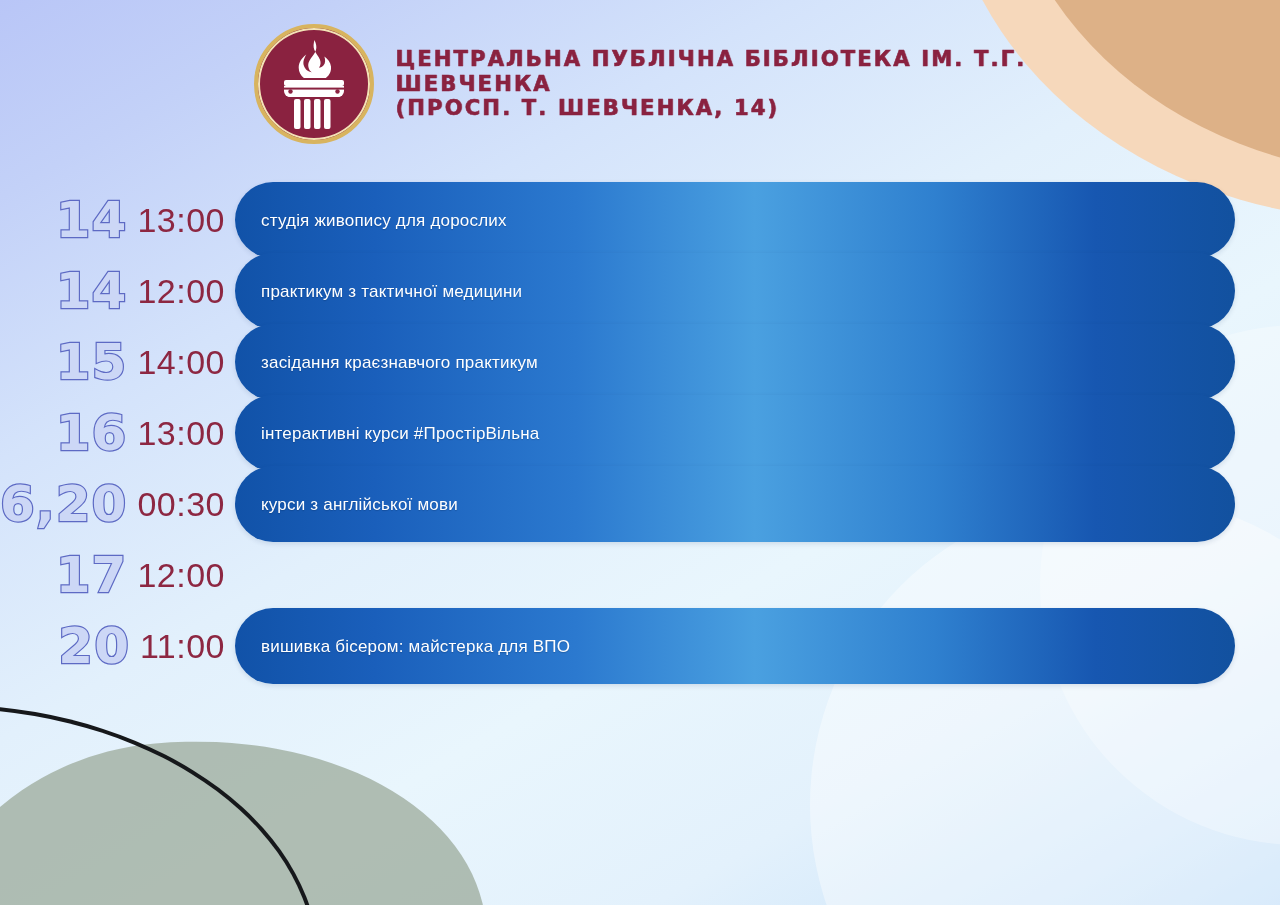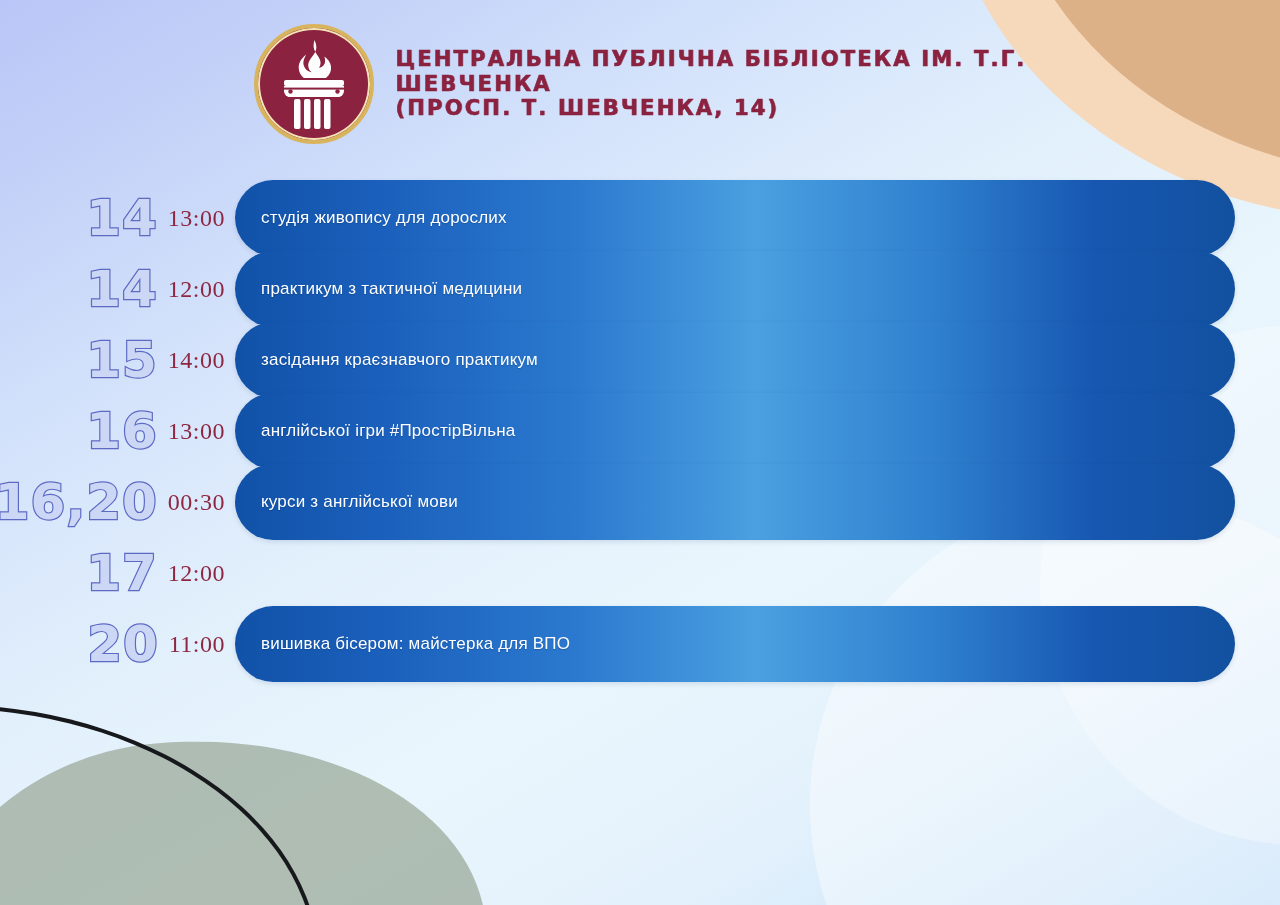--- a/index.html
+++ b/index.html
@@ -118,21 +118,21 @@
   
   #schedule {
     position: absolute;
     top: 182px; left: 0; right: 0;
     z-index: 4;
   }
   .event-row {
     position: relative;
     height: 71px;
     display: flex;
-    align-items: center;
+    align-items: flex-start;
   }
   .row-left {
     width: 235px;
     flex: 0 0 235px;
     display: flex;
     align-items: center;
     justify-content: flex-end;
     gap: 10px;
     height: 76px;
     padding-right: 10px;
@@ -143,22 +143,22 @@
     font-size: 50px;
     font-weight: 700;
     letter-spacing: 1px;
     line-height: 1;
     color: #ccd7f6;
     -webkit-text-stroke: 2.4px #5d6ac4;
     paint-order: stroke fill;
     white-space: nowrap;
   }
   .event-time {
-    font-family: Liberation Serif, serif;
-    font-size: 24px;
+    font-family: Liberation Sans, sans-serif;
+    font-size: 34px;
     font-weight: 400;
     color: #8d2742;
     letter-spacing: 0.5px;
     line-height: 1;
     white-space: nowrap;
   }
   .event-bar {
     flex: 1 1 auto;
     height: 76px;
     margin-right: 45px;
@@ -264,21 +264,21 @@
         <span class="event-title">засідання краєзнавчого практикум</span>
       </div>
     </div>
 
     <div class="event-row">
       <div class="row-left">
         <span class="day-num">16</span>
         <span class="event-time">13:00</span>
       </div>
       <div class="event-bar">
-        <span class="event-title">англійської ігри #ПростірВільна</span>
+        <span class="event-title">інтерактивні курси #ПростірВільна</span>
       </div>
     </div>
 
     <div class="event-row">
       <div class="row-left">
         <span class="day-num">16,20</span>
         <span class="event-time">00:30</span>
       </div>
       <div class="event-bar">
         <span class="event-title">курси з англійської мови</span>

